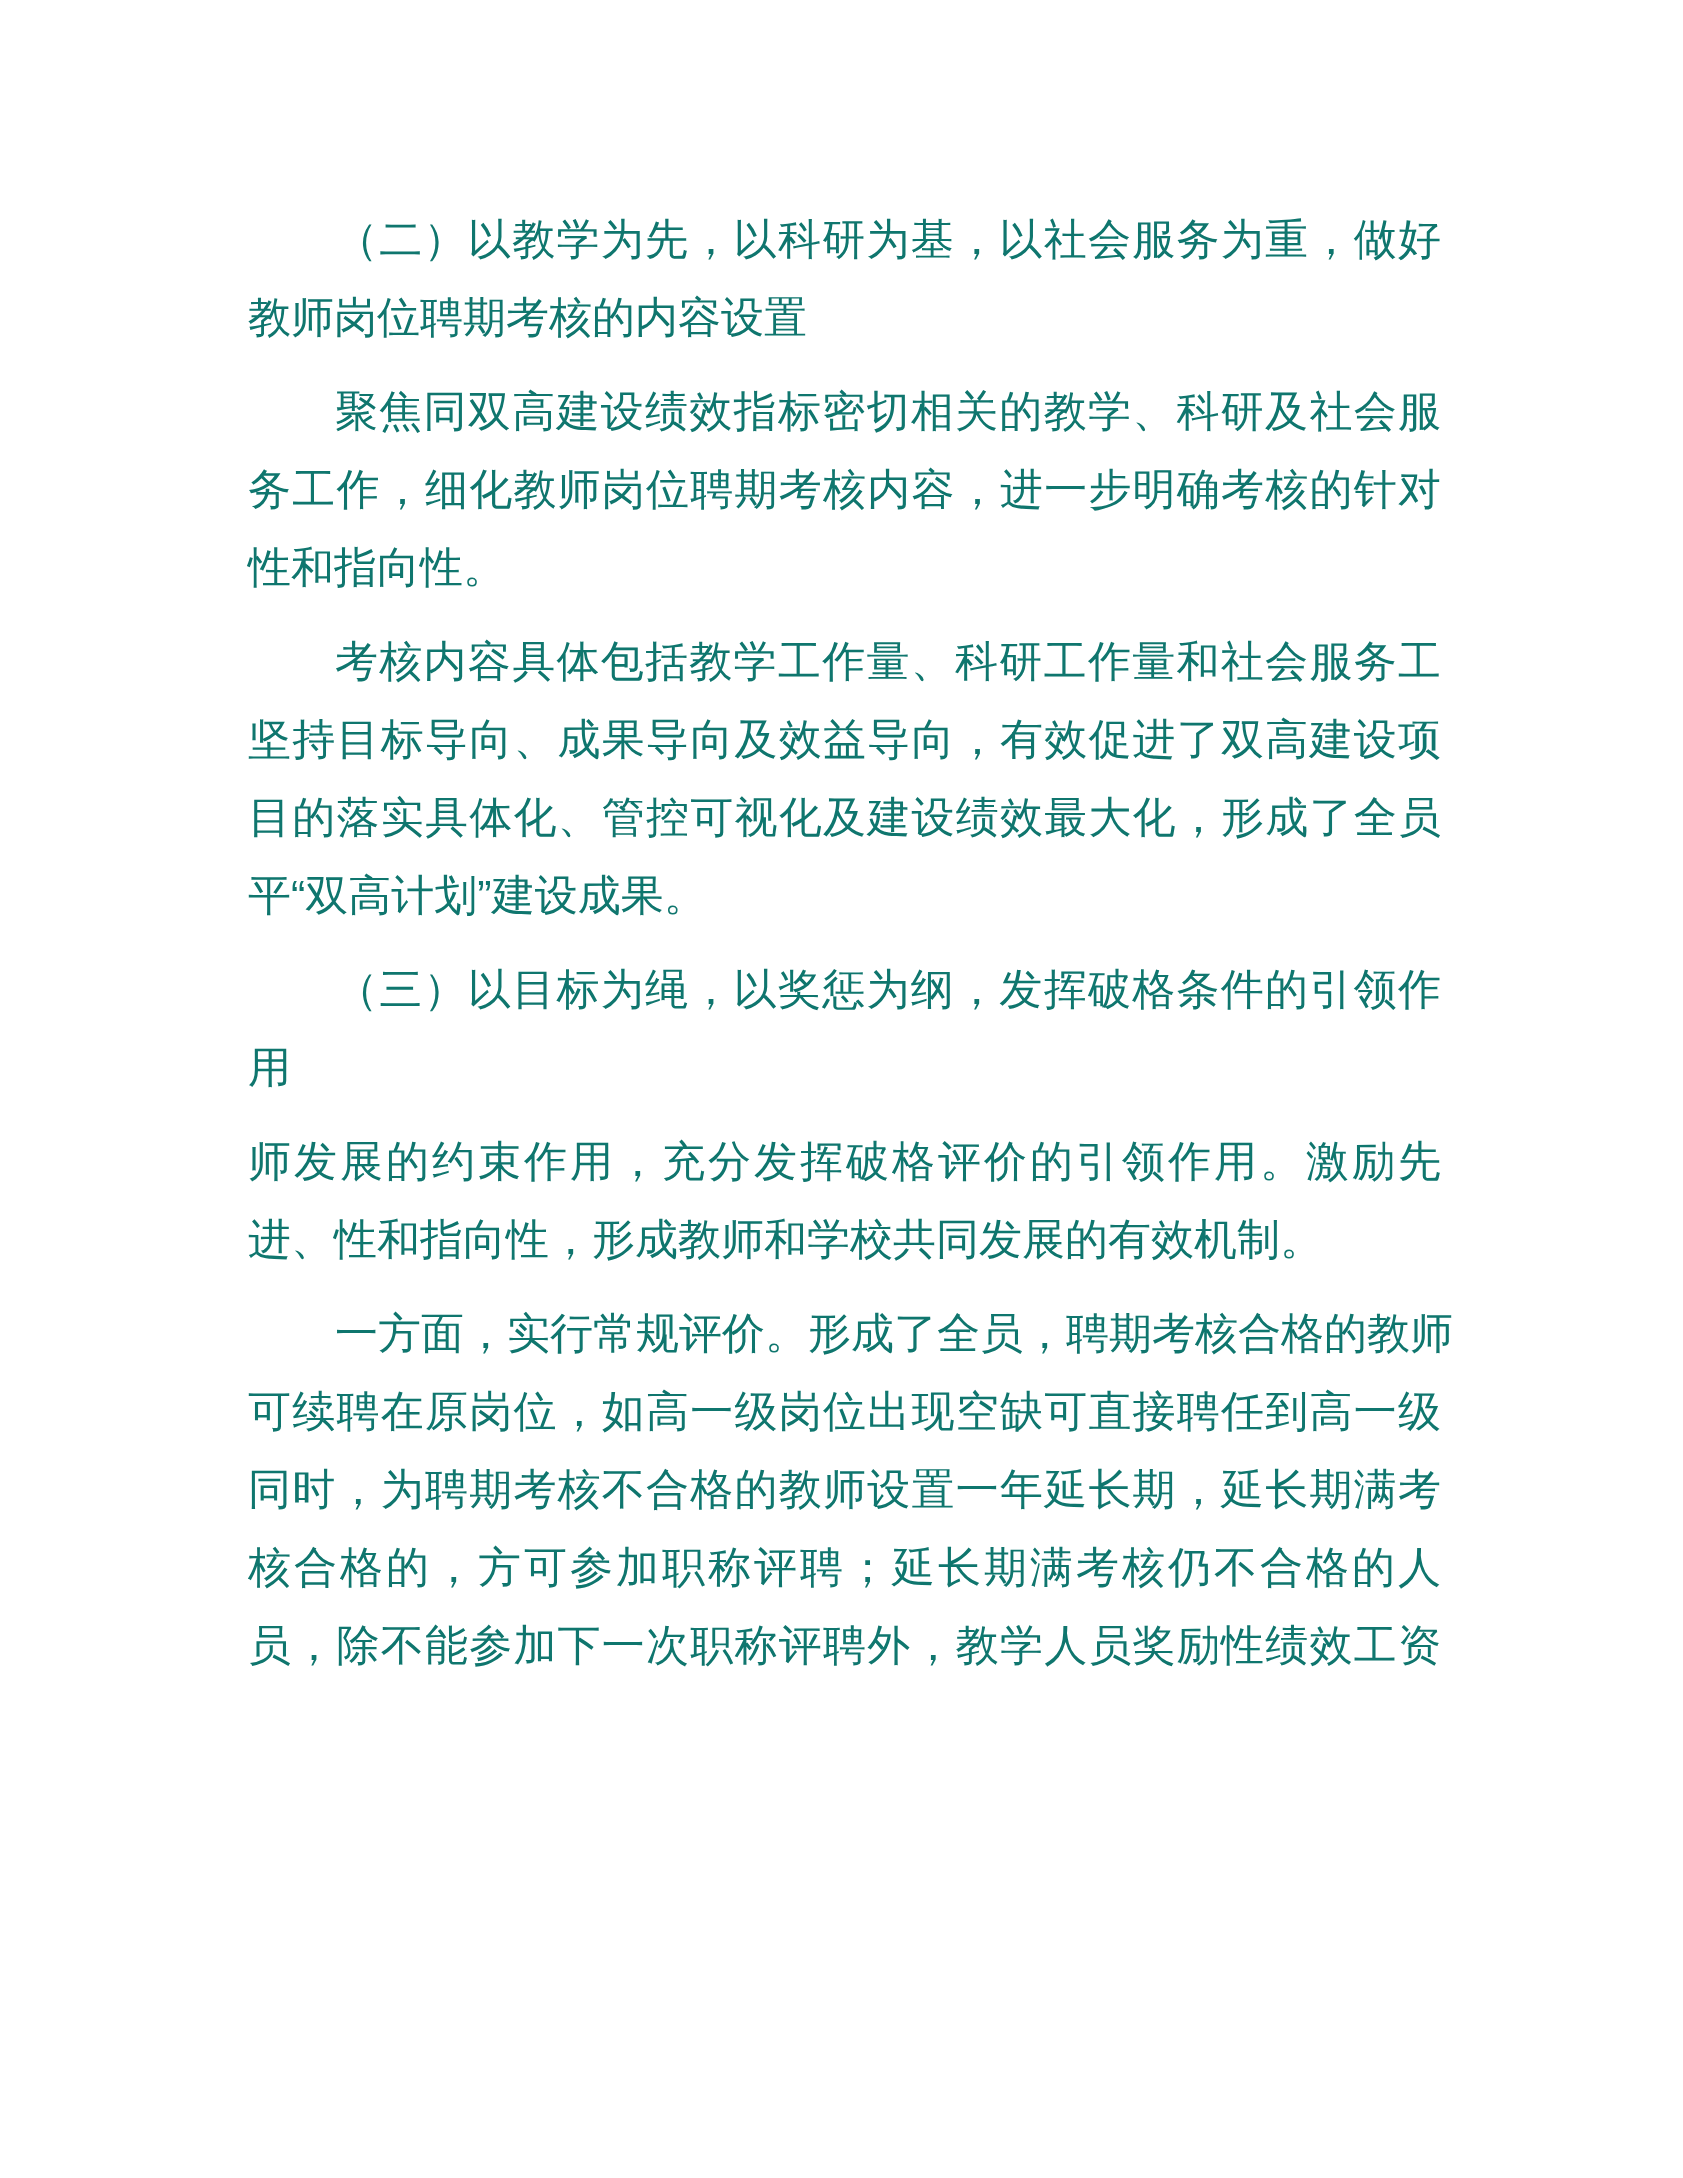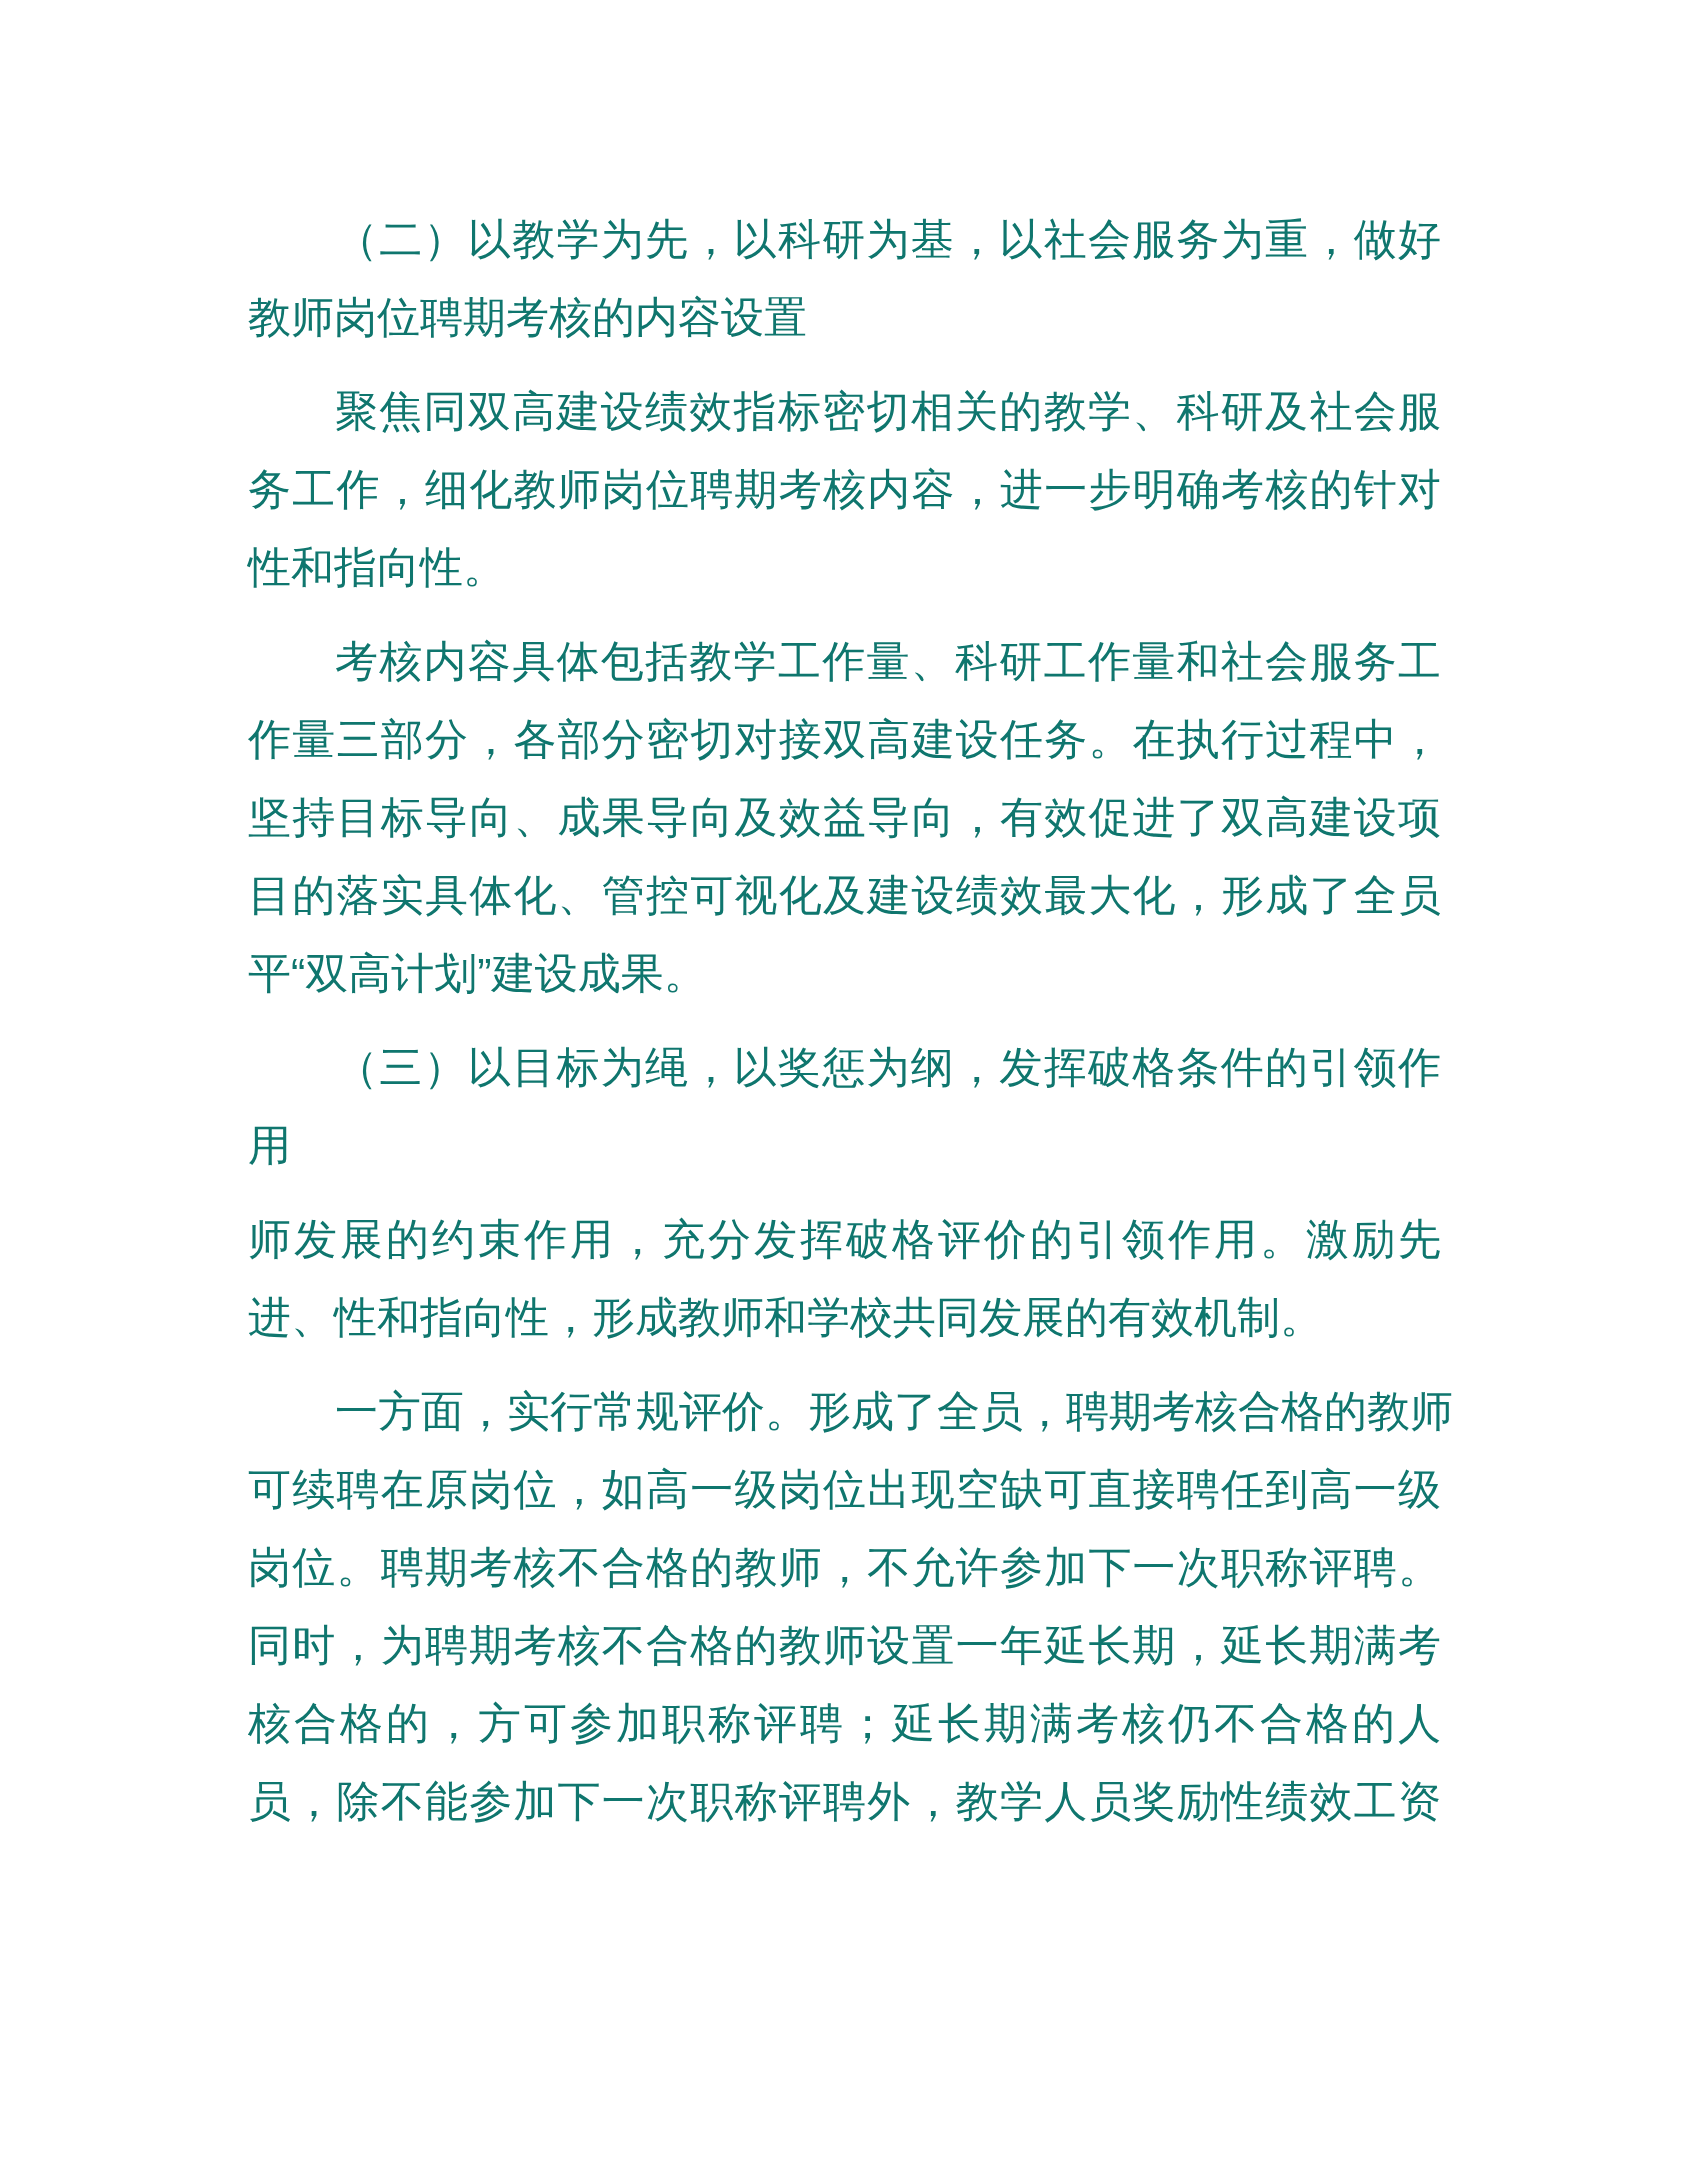--- a/index.html
+++ b/index.html
@@ -52,36 +52,34 @@
         <div class="line first">（二）以教学为先，以科研为基，以社会服务为重，做好</div>
         <div class="line plast">教师岗位聘期考核的内容设置</div>
       </div>
       <div class="para">
         <div class="line first">聚焦同双高建设绩效指标密切相关的教学、科研及社会服</div>
         <div class="line">务工作，细化教师岗位聘期考核内容，进一步明确考核的针对</div>
         <div class="line plast">性和指向性。</div>
       </div>
       <div class="para">
         <div class="line first">考核内容具体包括教学工作量、科研工作量和社会服务工</div>
-        <div class="line">作量三部分，各部分密切对接双高建设任务。在执行过程中，</div>
         <div class="line">坚持目标导向、成果导向及效益导向，有效促进了双高建设项</div>
         <div class="line">目的落实具体化、管控可视化及建设绩效最大化，形成了全员</div>
         <div class="line plast">平“双高计划”建设成果。</div>
       </div>
       <div class="para">
         <div class="line first">（三）以目标为绳，以奖惩为纲，发挥破格条件的引领作</div>
         <div class="line plast">用</div>
       </div>
       <div class="para">
         <div class="line">师发展的约束作用，充分发挥破格评价的引领作用。激励先</div>
         <div class="line plast">进、性和指向性，形成教师和学校共同发展的有效机制。</div>
       </div>
       <div class="para">
         <div class="line first">一方面，实行常规评价。形成了全员，聘期考核合格的教师</div>
         <div class="line">可续聘在原岗位，如高一级岗位出现空缺可直接聘任到高一级</div>
-        <div class="line">岗位。聘期考核不合格的教师，不允许参加下一次职称评聘。</div>
         <div class="line">同时，为聘期考核不合格的教师设置一年延长期，延长期满考</div>
         <div class="line">核合格的，方可参加职称评聘；延长期满考核仍不合格的人</div>
         <div class="line">员，除不能参加下一次职称评聘外，教学人员奖励性绩效工资</div>
       </div>
     </div>
 </div>
 
 
 </body></html>

